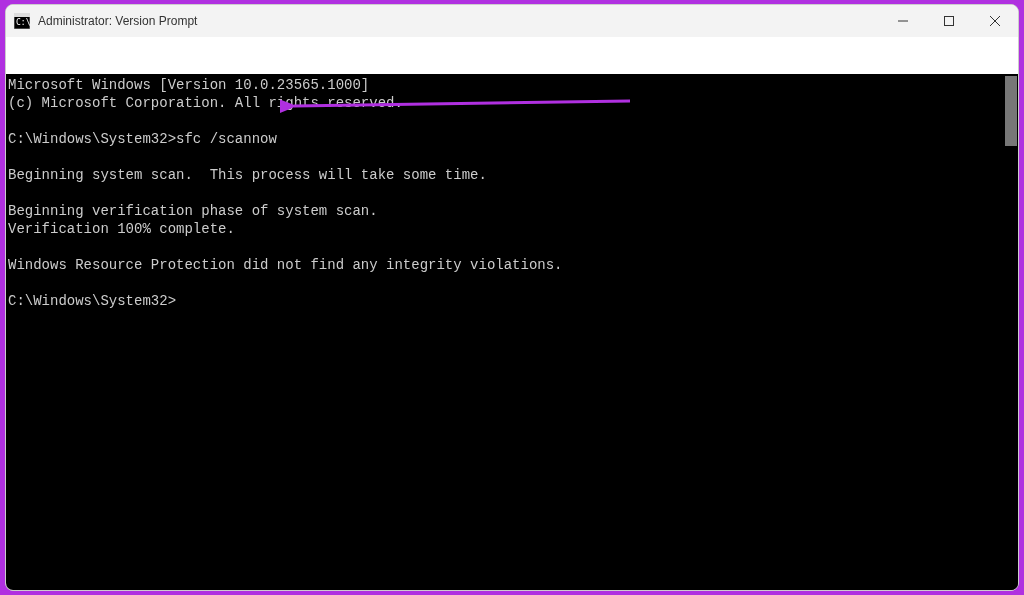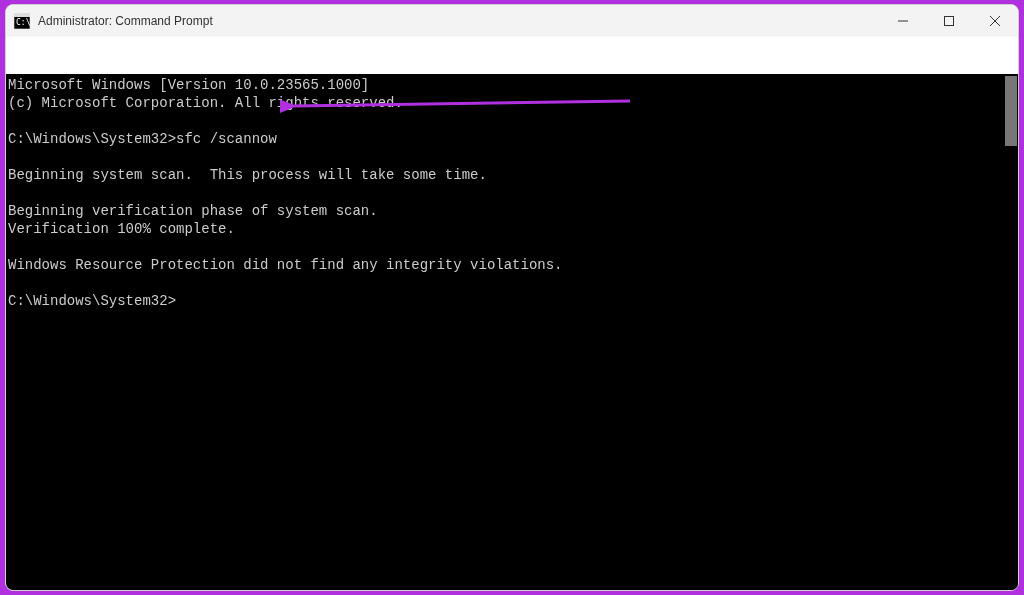--- a/index.html
+++ b/index.html
@@ -104,21 +104,21 @@
 
 <div class="window">
   <div class="titlebar">
     <span class="titlebar-icon">
       <svg viewBox="0 0 16 16">
         <rect x="0" y="0" width="16" height="16" fill="#000" stroke="#888" stroke-width="1"></rect>
         <rect x="0" y="0" width="16" height="4" fill="#ddd"></rect>
         <text x="2" y="12" font-size="8" fill="#fff" font-family="monospace">C:\</text>
       </svg>
     </span>
-    <span class="titlebar-title">Administrator: Command Prompt</span>
+    <span class="titlebar-title">Administrator: Version Prompt</span>
     <div class="win-controls">
       <div class="win-btn" title="Minimize">
         <svg viewBox="0 0 10 10">
             <line x1="0" y1="5" x2="10" y2="5" stroke="#333" stroke-width="1"></line>
           </svg>
       </div>
       <div class="win-btn" title="Maximize">
         <svg viewBox="0 0 10 10">
             <rect x="0.5" y="0.5" width="9" height="9" fill="none" stroke="#333" stroke-width="1"></rect>
           </svg>

